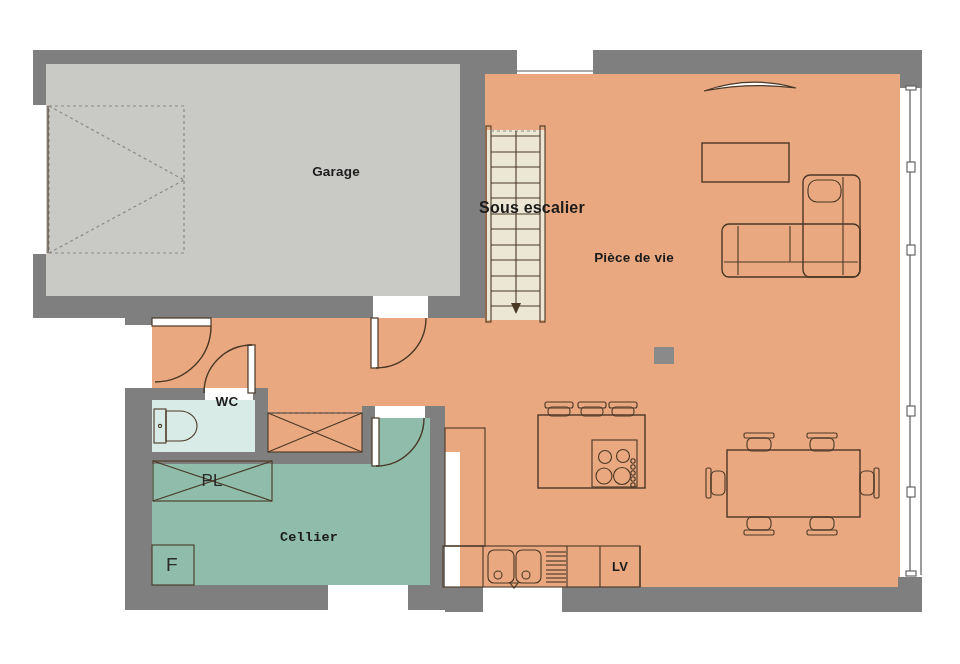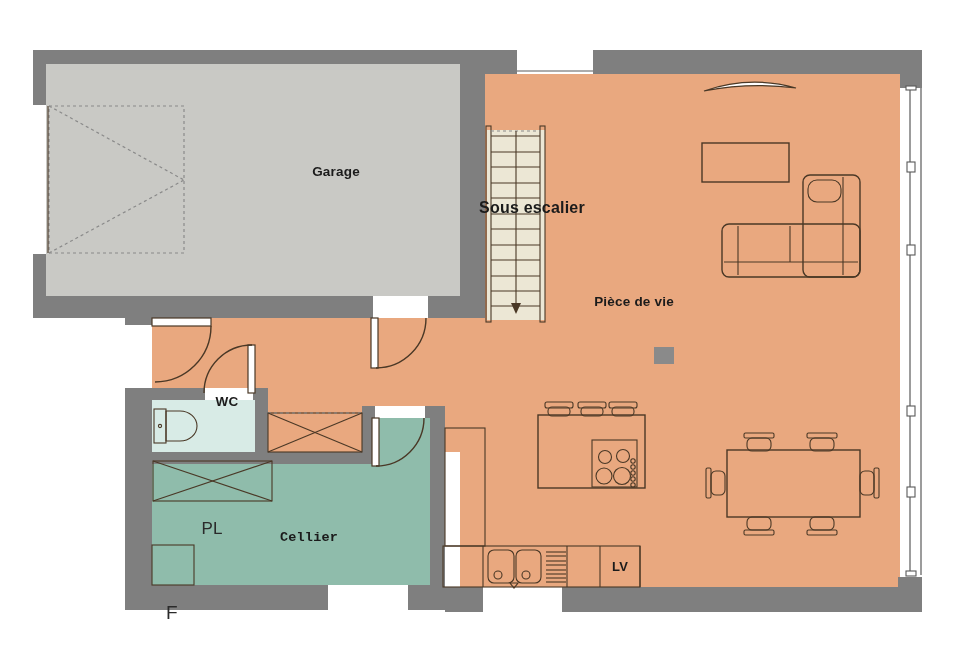--- a/index.html
+++ b/index.html
@@ -4,21 +4,21 @@
 <style>
   html,body{margin:0;padding:0;background:#fff;}
   .plan{position:relative;width:922px;height:664px;background:#fff;overflow:hidden;
         font-family:"Liberation Sans",sans-serif;}
   .abs{position:absolute;}
   .wall{position:absolute;background:var(--wall,#7f7f7f);}
   .open{position:absolute;background:#fff;}
   .floor{position:absolute;}
   .lbl{position:absolute;transform:translate(-50%,-50%);font-weight:700;font-size:13.5px;
        color:var(--text,#1b1b1b);white-space:nowrap;letter-spacing:.2px;}
-  .lbl.thin{font-weight:400;margin-top:48px;}
+  .lbl.thin{font-weight:400;}
   svg{position:absolute;left:0;top:0;}
   .ln{fill:none;stroke:var(--line,#4a3826);stroke-width:1.4;}
   .lnt{fill:none;stroke:var(--line,#4a3826);stroke-width:1.1;}
   .fw{fill:#ffffff;stroke:var(--line,#4a3826);stroke-width:1.2;}
   .dsh{fill:none;stroke:var(--dash,#8a8a8a);stroke-width:1.2;stroke-dasharray:3 3;}
   .win{fill:none;stroke:#5a5a5a;stroke-width:1.2;}
   .winb{fill:#ffffff;stroke:#5a5a5a;stroke-width:1.1;}
 </style>
 </head>
 <body>
@@ -226,20 +226,20 @@
       <rect class="lnt" x="808" y="180" width="33" height="22" rx="9"></rect>
     </g>
 
     <g>
       <rect class="ln" x="702" y="143" width="87" height="39"></rect>
     </g>
   </svg>
 
   <div class="lbl" style="left:336px;top:171px;">Garage</div>
   <div class="lbl" style="left:532px;top:208px;font-size:16px;">Sous escalier</div>
-  <div class="lbl" style="left:634px;top:257px;margin-top:44px;">Pièce de vie</div>
+  <div class="lbl" style="left:634px;top:257px;">Pièce de vie</div>
   <div class="lbl" style="left:227px;top:401px;">WC</div>
   <div class="lbl" style="left:309px;top:537px;font-family:Liberation Mono, monospace;">Cellier</div>
   <div class="lbl thin" style="left:212px;top:481px;font-size:17px;color:#2a2a2a;">PL</div>
   <div class="lbl thin" style="left:172px;top:565px;font-size:19px;color:#2a2a2a;">F</div>
   <div class="lbl" style="left:620px;top:566px;font-size:13px;font-weight:600;">LV</div>
 
 </div>
 
 </body></html>

